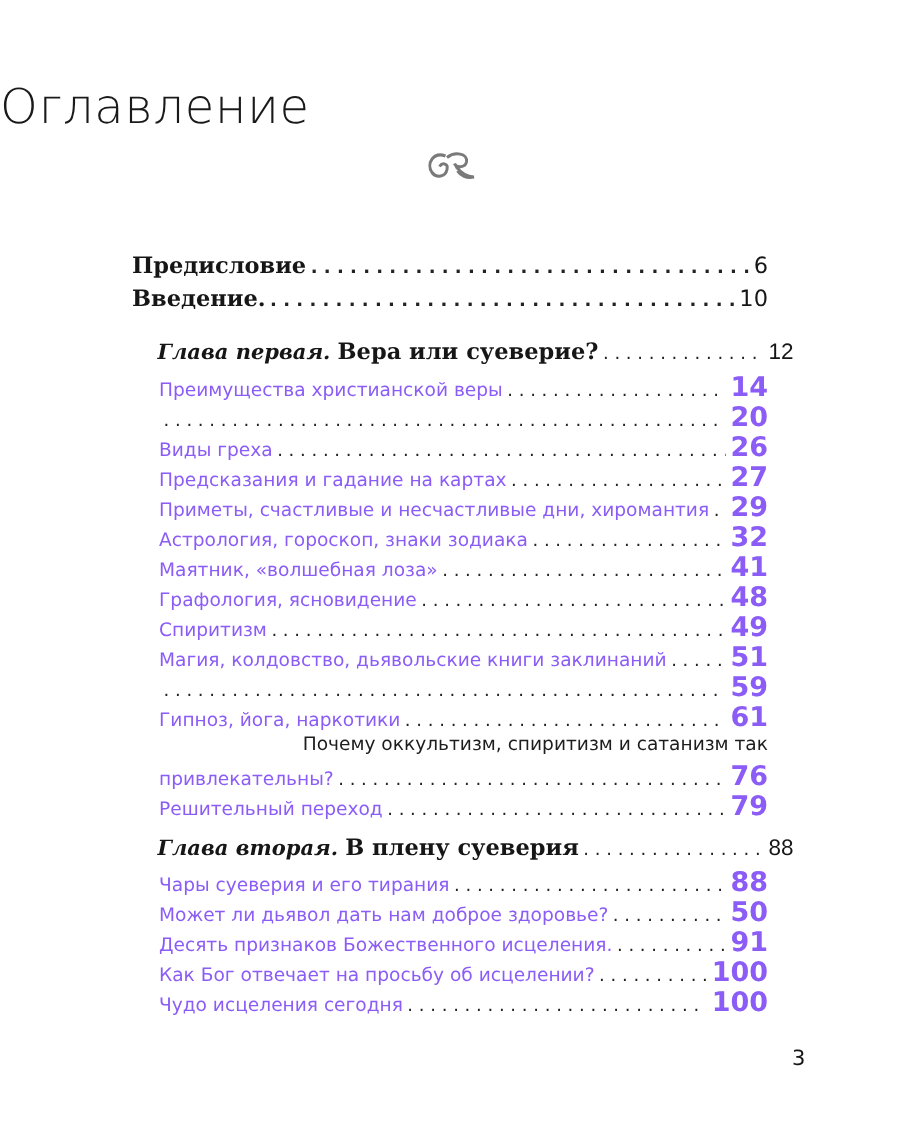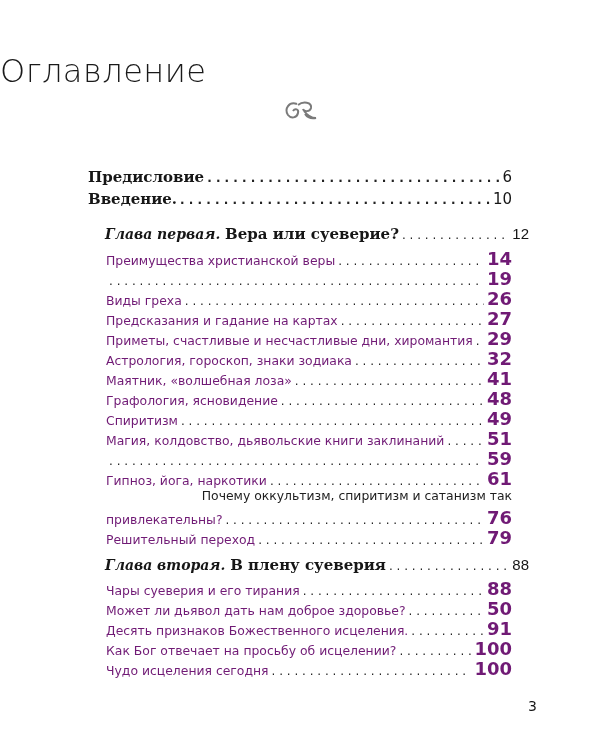--- a/index.html
+++ b/index.html
@@ -36,21 +36,21 @@
   .row.top .page { font-family: "DejaVu Sans", sans-serif; font-weight: normal; font-size: 15px; }
   .row.chapter {
     left: 88px; width: 424px;
     font-family: "DejaVu Serif", serif; font-size: 15px; margin-left: 17px;
   }
   .row.chapter .ital { font-style: italic; font-weight: bold; font-size: 14px; }
   .row.chapter .name { font-weight: bold; }
   .row.chapter .page { font-family: Liberation Sans, sans-serif; font-size: 15px; }
   .row.sub {
     left: 106px; width: 406px;
-    font-family: "DejaVu Sans", sans-serif; font-size: 12.4px; color: #701a75;
+    font-family: "DejaVu Sans", sans-serif; font-size: 12.4px; color: #8b5cf6;
   }
   .row.sub .page { font-size: 18px; font-weight: bold; }
   .multi {
     position: absolute; left: 106px; width: 406px;
     font-family: "DejaVu Sans", sans-serif; font-size: 12.4px; color: #1d1d1d; text-align: right;
   }
   .pagenum {
     position: absolute; left: 528px; top: 698px; font-family: "DejaVu Sans", sans-serif; font-size: 14px;
   }
 </style>
@@ -83,21 +83,21 @@
     <span class="page">12</span>
   </div>
 
   <div class="row sub" style="top:248px">
     <span class="label">Преимущества христианской веры</span>
     <span class="dots"></span>
     <span class="page">14</span>
   </div>
   <div class="row sub" style="top:268px">
     <span class="dots"></span>
-    <span class="page">19</span>
+    <span class="page">20</span>
   </div>
   <div class="row sub" style="top:288px">
     <span class="label">Виды греха</span>
     <span class="dots"></span>
     <span class="page">26</span>
   </div>
   <div class="row sub" style="top:308px">
     <span class="label">Предсказания и гадание на картах</span>
     <span class="dots"></span>
     <span class="page">27</span>

